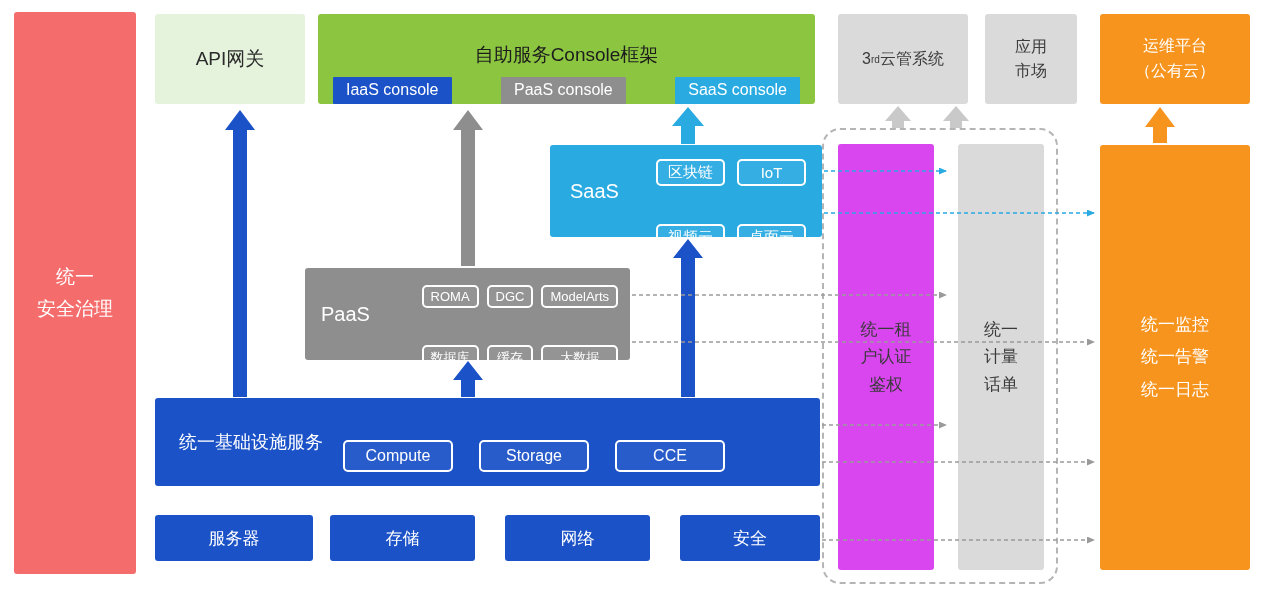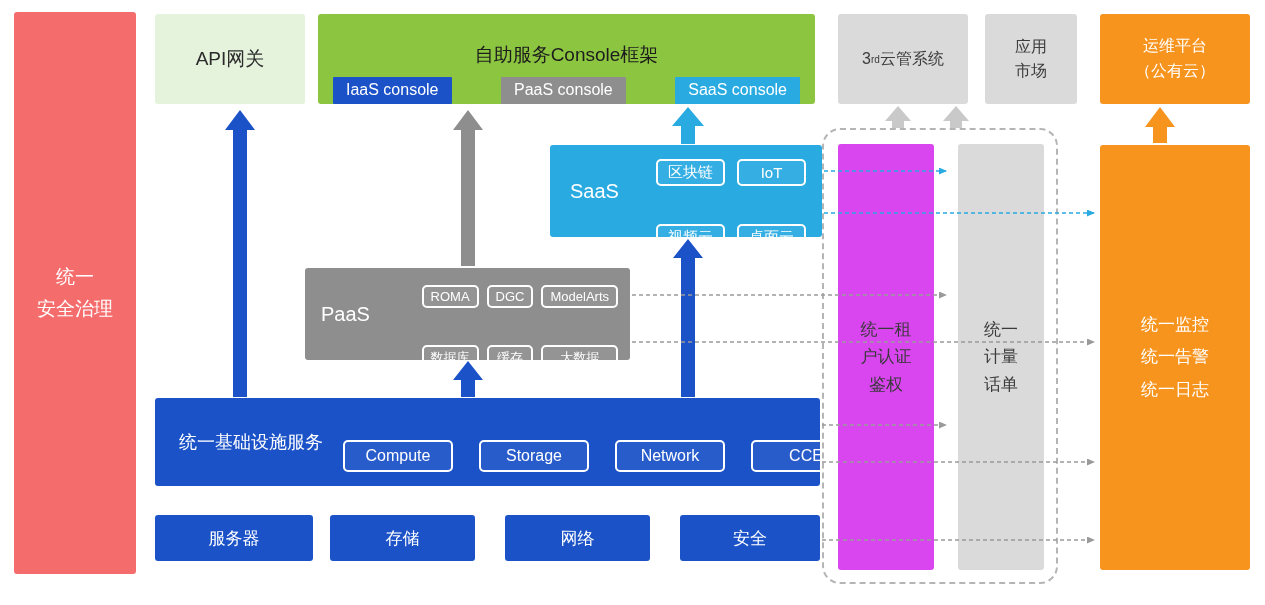--- a/index.html
+++ b/index.html
@@ -105,21 +105,20 @@
       <div class="chip">缓存</div>
       <div class="chip">大数据</div>
     </div>
   </div>
 
   <div class="box infra-box">
     <div class="infra-label">统一基础设施服务</div>
     <div class="infra-chips">
       <div class="chip">Compute</div>
       <div class="chip">Storage</div>
-      <div class="chip">Network</div>
       <div class="chip">CCE</div>
     </div>
   </div>
 
   <div class="box hw hw-1">服务器</div>
   <div class="box hw hw-2">存储</div>
   <div class="box hw hw-3">网络</div>
   <div class="box hw hw-4">安全</div>
 
   <div class="box dashed-wrap"></div>

